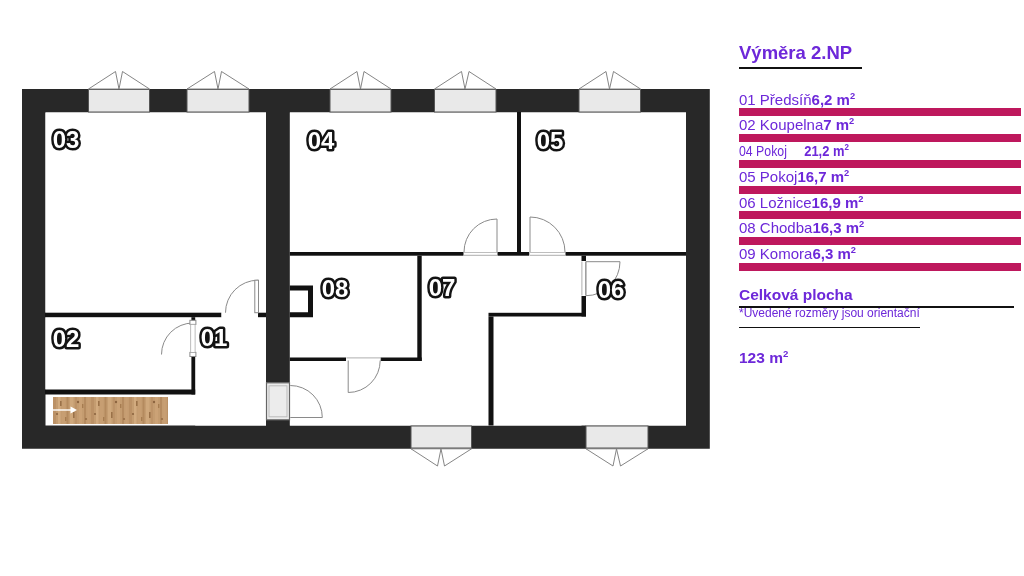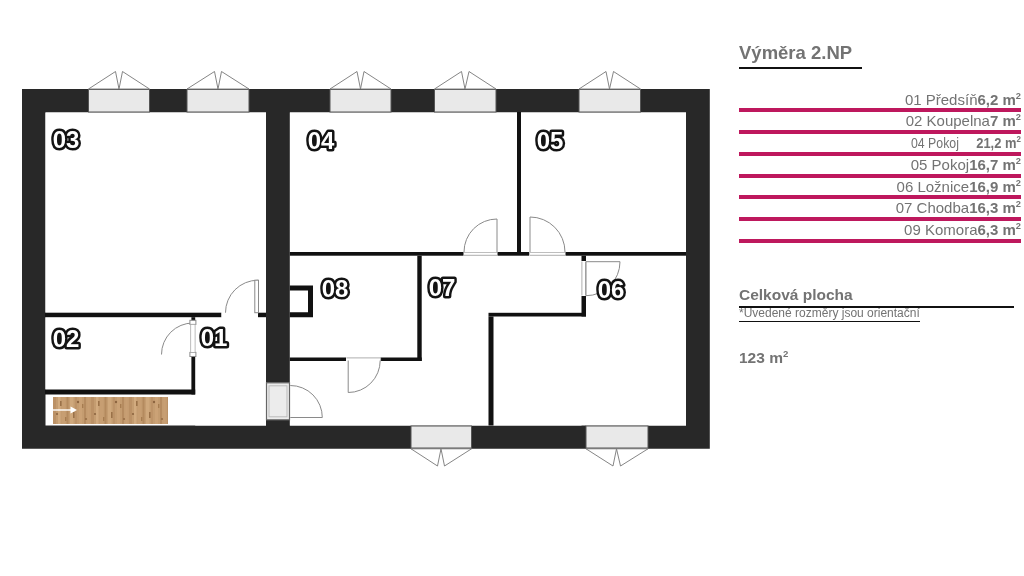--- a/index.html
+++ b/index.html
@@ -1,33 +1,33 @@
 <!DOCTYPE html>
 <html><head>
 <meta charset="utf-8">
 <style>
   html,body{margin:0;padding:0;background:#fff;}
   .page{position:relative;width:1024px;height:576px;background:#fff;overflow:hidden;
         font-family:"Liberation Sans",sans-serif;}
-  .legend{position:absolute;left:739px;top:44px;width:282px;color:#737373;}
+  .legend{position:absolute;left:739px;top:44px;width:282px;color:#6d28d9;}
   .ltitle{font-size:18.5px;font-weight:bold;line-height:1;display:inline-block;
           border-bottom:2.5px solid #111;padding-bottom:4px;padding-right:10px;}
   .rows{position:absolute;left:0;top:46.8px;width:282px;}
-  .row{display:flex;justify-content:flex-end;align-items:baseline;
-       border-bottom:4px solid #be185d;height:17.7px;font-size:15px;line-height:17px;padding-top:0;}
+  .row{display:flex;justify-content:flex-start;align-items:baseline;
+       border-bottom:8px solid #be185d;height:17.7px;font-size:15px;line-height:17px;padding-top:0;}
   .row .nm{white-space:nowrap;}
   .row .vl{font-weight:bold;white-space:nowrap;}
   .cond .nm{transform:scaleX(0.82);transform-origin:left bottom;}
   .cond .vl{transform:scaleX(0.86);transform-origin:right bottom;}
   sup{font-size:0.62em;line-height:0;}
   .total{position:absolute;left:0;top:241.5px;width:275px;display:flex;
          justify-content:space-between;align-items:baseline;font-size:15.5px;font-weight:bold;line-height:18px;height:18px;
          border-bottom:2px solid #111;padding-bottom:2px;flex-direction:column;}
   .note{position:absolute;left:0;top:263px;font-size:12px;line-height:13.5px;display:inline-block;
-        border-bottom:1.5px solid #111;padding-bottom:0;}
+        border-bottom:1.5px solid #111;padding-bottom:6px;}
 </style>
 </head>
 <body>
 <div class="page">
 
 <svg width="1024" height="576" viewBox="0 0 1024 576" style="position:absolute;left:0;top:0;">
   <defs>
     <pattern id="wood" x="53" y="397" width="38" height="27" patternUnits="userSpaceOnUse">
       <rect width="38" height="27" fill="#c49c70"></rect>
       <rect x="0" width="3" height="27" fill="#bb9166"></rect>
@@ -233,21 +233,21 @@
           <span class="nm">05 Pokoj</span>
           <span class="vl">16,7 m<sup>2</sup></span>
         </div>
 
     <div class="row">
           <span class="nm">06 Ložnice</span>
           <span class="vl">16,9 m<sup>2</sup></span>
         </div>
 
     <div class="row">
-          <span class="nm">07 Chodba</span>
+          <span class="nm">08 Chodba</span>
           <span class="vl">16,3 m<sup>2</sup></span>
         </div>
 
     <div class="row">
           <span class="nm">09 Komora</span>
           <span class="vl">6,3 m<sup>2</sup></span>
         </div>
   </div>
   
   <div class="total">

